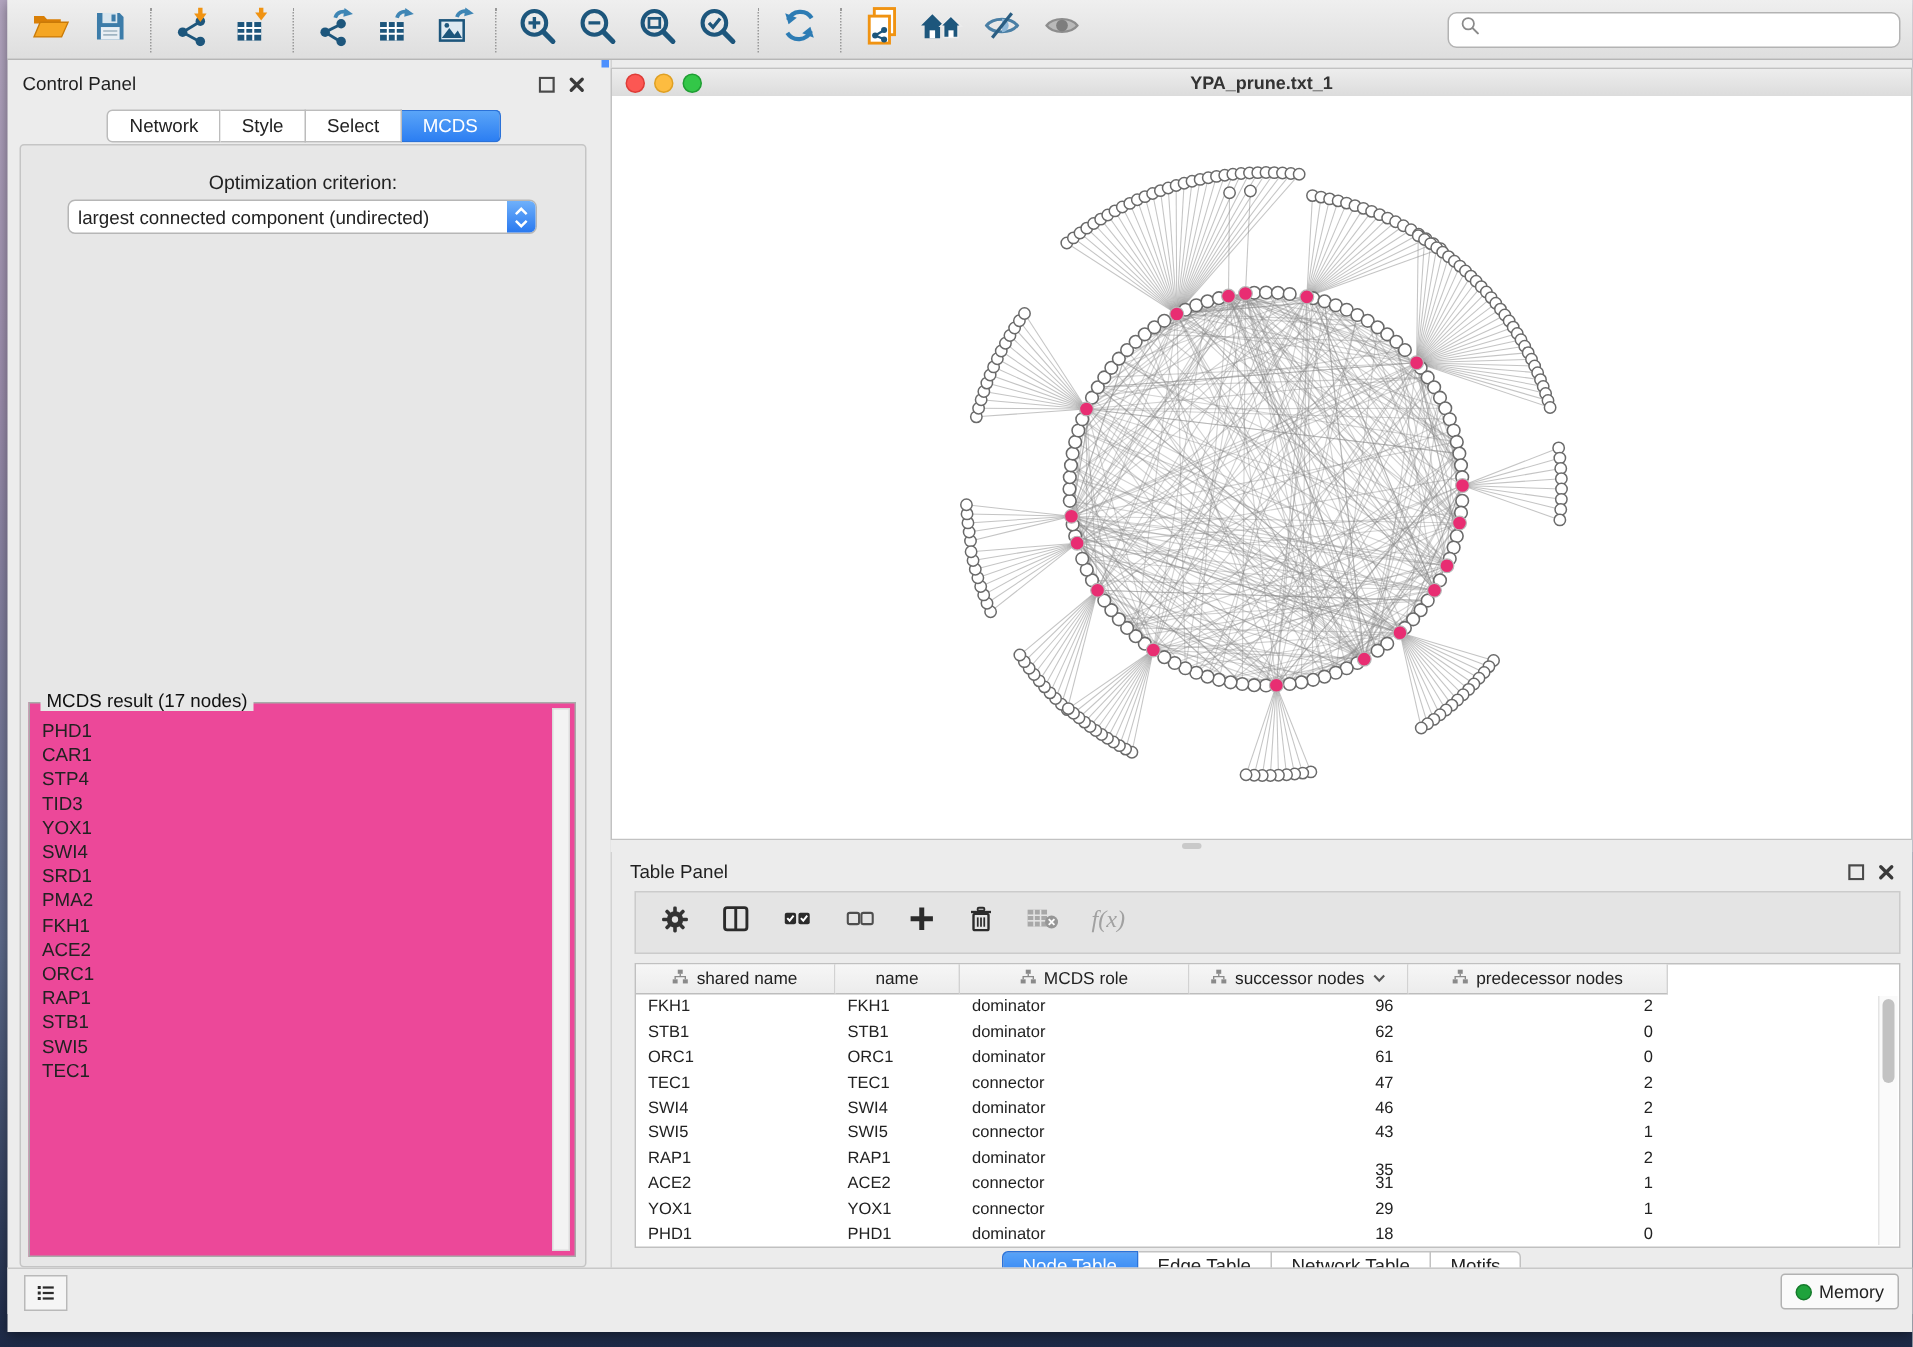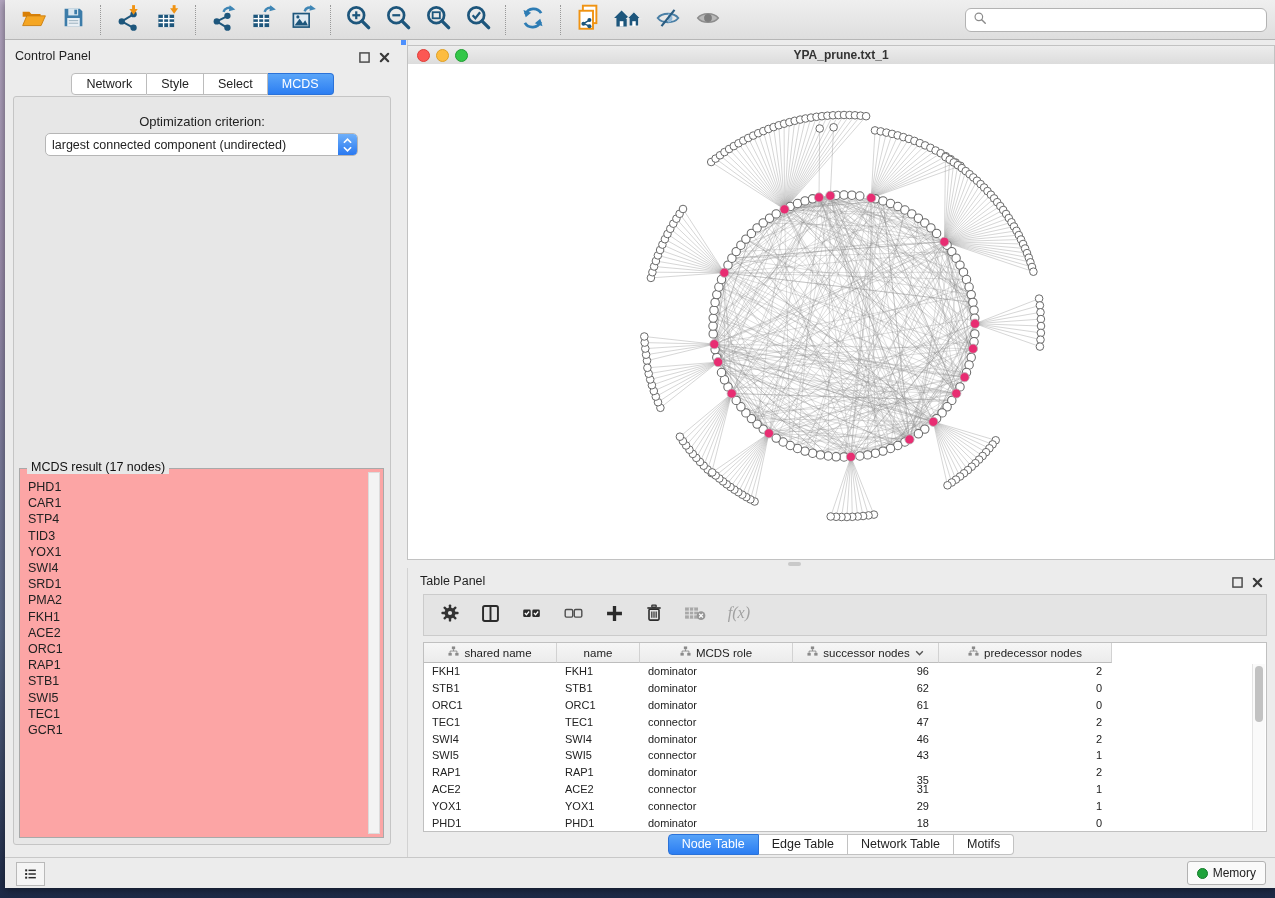--- a/index.html
+++ b/index.html
@@ -33,21 +33,21 @@
   .opt-label{position:absolute;top:17px;width:100%;text-align:center;font-size:13px}
   .dropdown{position:absolute;left:31px;top:36px;width:313px;height:23px;background:#fff;border:1px solid #b6b6b6;
             border-radius:5px;display:flex;align-items:center;box-sizing:border-box}
   .dropdown .val{flex:1;font-size:12.5px;padding-left:6px;white-space:nowrap}
   .stepper{width:19px;height:21px;border-radius:0 4px 4px 0;background:linear-gradient(#6fb0fa,#2a79f0);
            display:flex;flex-direction:column;align-items:center;justify-content:center;gap:2px}
   .btnrow{position:absolute;top:71px;width:100%;display:flex;justify-content:center;gap:13px}
   .mbtn{height:23px;padding:0 15px;background:linear-gradient(#ffffff,#f2f2f2);border:1px solid #b9b9b9;
         border-radius:5px;font-size:13px;line-height:21px}
   .mbtn.focus{box-shadow:0 0 0 3px rgba(77,144,254,.55);border-color:#6ea3e8}
-  .groupbox{position:absolute;left:5px;right:6px;top:371px;bottom:6px;background:#fca5a5;border:1px solid #a9a9a9}
+  .groupbox{position:absolute;left:5px;right:6px;top:371px;bottom:6px;background:#ec4899;border:1px solid #a9a9a9}
   .legend{position:absolute;top:-9px;left:7px;background:#e7e7e7;padding:0 4px;font-size:12.5px;color:#111}
   .rlist{position:absolute;left:4px;top:10px;right:17px;bottom:3px;overflow:hidden;font-size:12.5px;line-height:16.2px;padding-left:4px}
   .rscroll{position:absolute;top:3px;right:3px;bottom:3px;width:12px;background:#f3f3f3;border:1px solid #dcdcdc;box-sizing:border-box}
 
   
   .vsplit{position:absolute;left:395px;top:40px;width:7px;height:818px;background:#ececec;border-right:1px solid #d2d2d2}
   .vsplit .mark{position:absolute;top:0;left:1px;width:5px;height:5px;background:#4d90fe}
   .hsplit{position:absolute;left:402px;top:560px;right:0;height:8px;background:#ececec}
   .hsplit .grip{position:absolute;left:381px;top:2px;width:13px;height:4px;border-radius:2px;background:#c9c9c9}
 
@@ -77,21 +77,21 @@
   .td.num{text-align:right;padding-right:10px}
   .tscroll{position:absolute;top:21px;right:1px;bottom:1px;width:12px;background:#fafafa;border-left:1px solid #e4e4e4}
   .tscroll .thumb{position:absolute;top:2px;left:1.5px;width:8px;height:56px;border-radius:4px;background:#c2c2c2}
   .ttabs{position:absolute;left:0;right:0;top:266px;display:flex;justify-content:center}
   .ttab{height:19px;line-height:19px;padding:0 13px;font-size:12.5px;background:#fff;border:1px solid #c2c2c2;border-left-width:0}
   .ttab:first-child{border-left-width:1px;border-radius:4px 0 0 4px}
   .ttab:last-child{border-radius:0 4px 4px 0}
   .ttab.active{background:linear-gradient(#57a3f8,#2b7df2);border-color:#2b72d8;color:#fff}
 
   
-  .status{position:absolute;left:0;right:0;bottom:0;height:30px;background:#ececec;border-top:1px solid #c8c8c8}
+  .status{position:absolute;left:0;right:0;bottom:12px;height:30px;background:#ececec;border-top:1px solid #c8c8c8}
   .list-btn{position:absolute;left:11px;top:4px;width:27px;height:22px;background:#f5f5f5;border:1px solid #b9b9b9;
             display:flex;align-items:center;justify-content:center}
   .mem-btn{position:absolute;right:9px;top:3px;height:22px;background:#fafafa;border:1px solid #b2b2b2;border-radius:3px;
            display:flex;align-items:center;gap:5px;padding:0 9px;font-size:12px}
   .dot{width:9px;height:9px;border-radius:50%;background:#1fa33c;border:1px solid #157a2b}
 </style>
 </head>
 <body>
 
 <div class="app">
@@ -303,21 +303,20 @@
             <div>SWI4</div>
             <div>SRD1</div>
             <div>PMA2</div>
             <div>FKH1</div>
             <div>ACE2</div>
             <div>ORC1</div>
             <div>RAP1</div>
             <div>STB1</div>
             <div>SWI5</div>
             <div>TEC1</div>
-            <div>GCR1</div>
           </div>
         <div class="rscroll"></div>
       </div>
     </div>
   </div>
 
   <div class="vsplit">
       <span class="mark"></span>
     </div>
 

